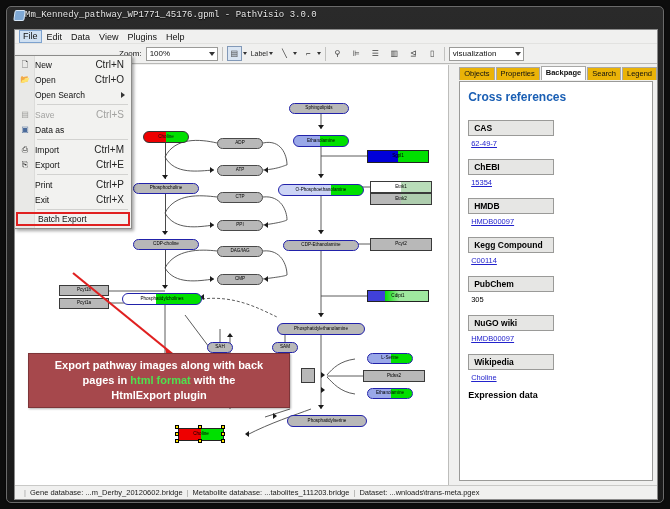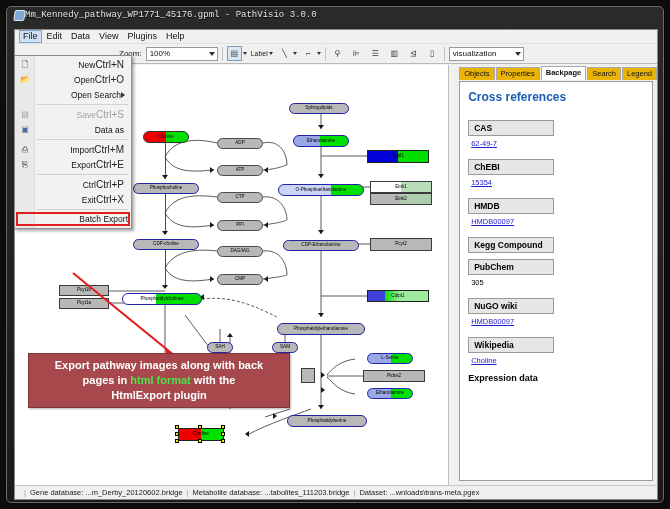--- a/index.html
+++ b/index.html
@@ -38,21 +38,21 @@
     text-shadow:0 1px 1px #000;
   }
   
   #client{
     position:absolute; left:7px; top:22px; width:644px; height:471px;
     background:#f0f0ef;
     border:1px solid #8a8a8a;
   }
   
   #menubar{
-    height:14px; background:#f0f0ef; display:flex; align-items:center;
+    height:14px; background:#f0f0ef; display:flex; 
     padding-left:4px; gap:1px; border-bottom:1px solid #e2e2e0;
   }
   .menu-item{
     font-size:9px; color:#111; padding:2px 4px; line-height:11px;
     white-space:nowrap; cursor:default;
   }
   .menu-item.active{ background:#cfe0f2; border:1px solid #7da2ce; padding:0 3px;}
   
   #toolbar{
     height:20px; background:#f0f0ef; display:flex; align-items:center;
@@ -151,21 +151,21 @@
     background:#e9e9e7; border-right:1px solid #dcdcda;
   }
   .fm-row{
     position:relative; height:15px; display:flex; align-items:center;
     font-size:8.5px; color:#111; z-index:2;
   }
   .fm-ico{
     width:20px; display:flex;align-items:center;justify-content:center;
     font-size:8px;
   }
-  .fm-label{ flex:1;text-align:right; }
+  .fm-label{ flex:1; }
   .fm-accel{ font-size:10px; color:#222; padding-right:7px;}
   .fm-row.disabled .fm-label,.fm-row.disabled .fm-accel{ color:#a2a2a0; }
   .fm-sep{ height:1px; background:#d2d2d0; margin:2px 3px 2px 22px; }
   .fm-arrow{
     width:0;height:0;border-top:3px solid transparent;border-bottom:3px solid transparent;
     border-left:4px solid #333; margin-right:6px;
   }
   .fm-row.boxed{
     border:2px solid #e02020; margin:1px 1px; height:14px;
   }
@@ -494,20 +494,21 @@
           <div>
             <div class="xref-head">ChEBI</div>
             <a class="xref-val">15354</a>
           </div>
           <div>
             <div class="xref-head">HMDB</div>
             <a class="xref-val">HMDB00097</a>
           </div>
           <div>
             <div class="xref-head">Kegg Compound</div>
+            <a class="xref-val">C00114</a>
           </div>
           <div>
             <div class="xref-head">PubChem</div>
             <span class="xref-val plain">305</span>
           </div>
           <div>
             <div class="xref-head">NuGO wiki</div>
             <a class="xref-val">HMDB00097</a>
           </div>
           <div>
@@ -566,21 +567,21 @@
       <span class="fm-accel">Ctrl+M</span>
     </div>
     <div class="fm-row">
       <span class="fm-ico">⎘</span>
       <span class="fm-label">Export</span>
       <span class="fm-accel">Ctrl+E</span>
     </div>
     <div class="fm-sep"></div>
     <div class="fm-row">
       <span class="fm-ico"></span>
-      <span class="fm-label">Ctrl</span>
+      <span class="fm-label">Print</span>
       <span class="fm-accel">Ctrl+P</span>
     </div>
     <div class="fm-row">
       <span class="fm-ico"></span>
       <span class="fm-label">Exit</span>
       <span class="fm-accel">Ctrl+X</span>
     </div>
     <div class="fm-sep"></div>
     <div class="fm-row boxed">
       <span class="fm-ico"></span>

